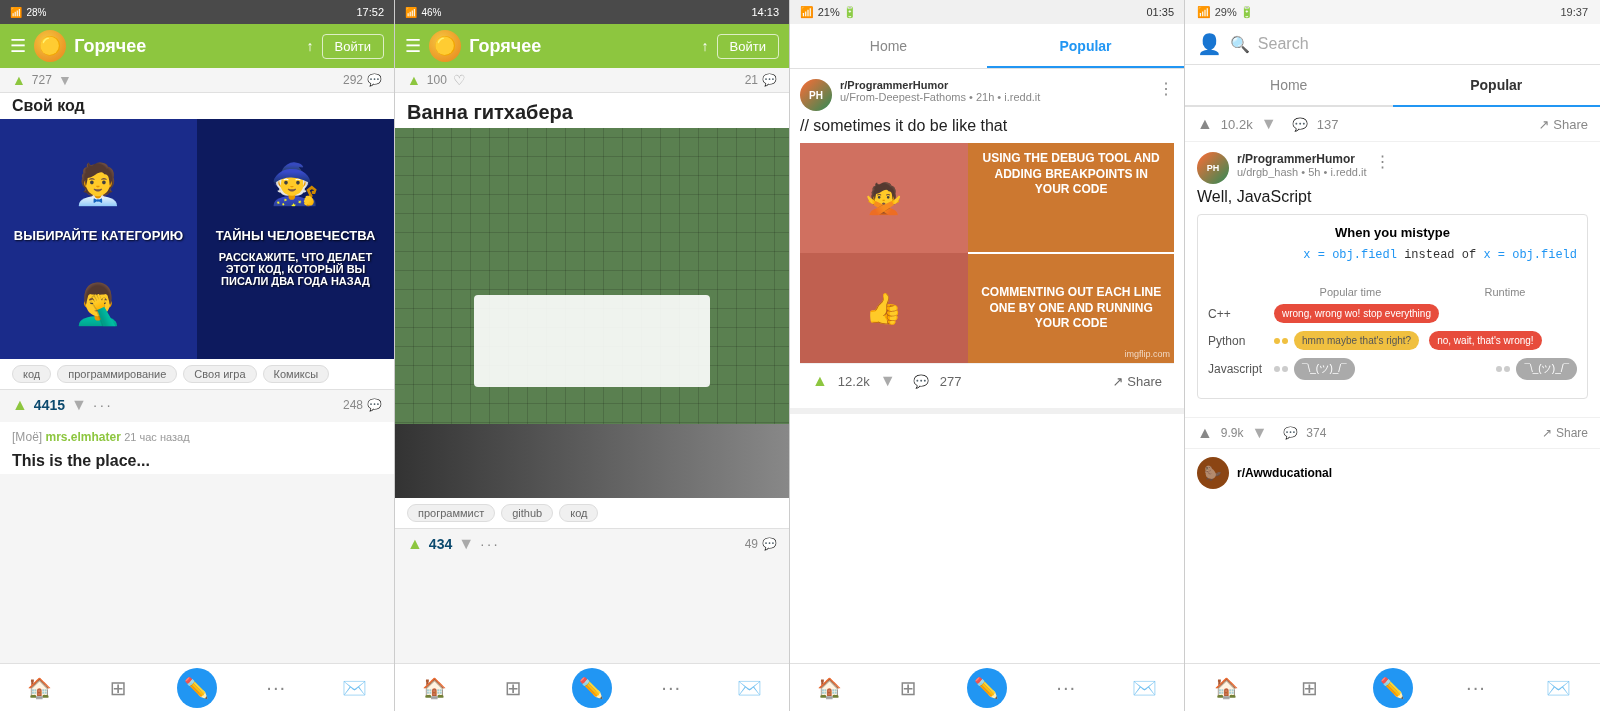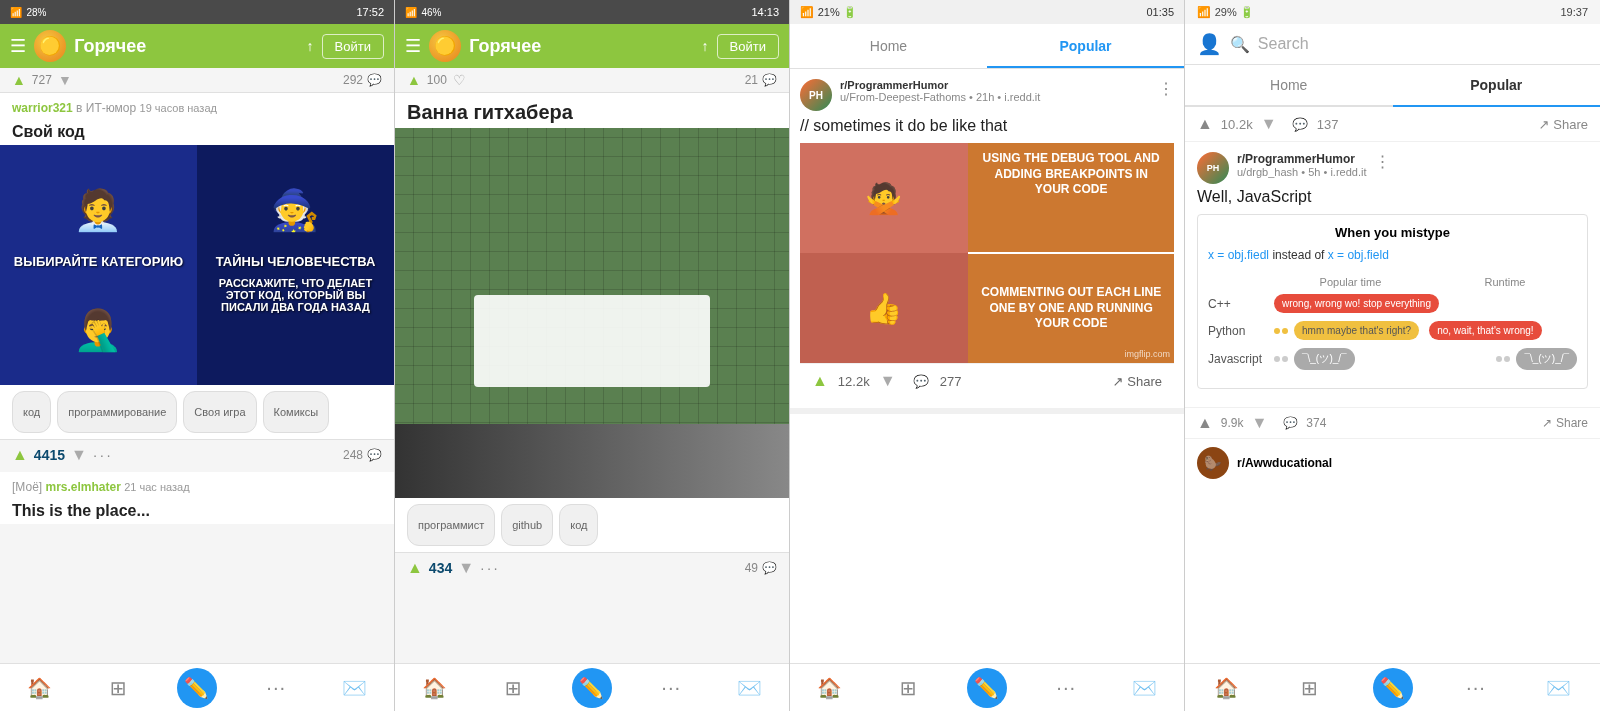--- a/index.html
+++ b/index.html
@@ -87,21 +87,21 @@
     .post-meta { padding: 8px 12px 4px; font-size: 12px; color: #999; }
     .post-title { padding: 4px 12px; font-size: 16px; font-weight: bold; color: #222; }
     .post-author { font-size: 12px; color: #8dc63f; font-weight: bold; }
     .post-sub { color: #999; }
     .post-time { color: #999; font-size: 11px; }
     .post-tags { display: flex; flex-wrap: wrap; gap: 6px; padding: 6px 12px; }
     .tag {
       background: #f0f0f0;
       border: 1px solid #ddd;
       border-radius: 12px;
-      padding: 14px 10px;
+      padding: 2px 10px;
       font-size: 11px;
       color: #666;
     }
 
     
     .meme-grid {
       display: grid;
       grid-template-columns: 1fr 1fr;
       grid-template-rows: auto auto;
       width: 100%;
@@ -265,21 +265,21 @@
     .panel4-post-meta { font-size: 11px; color: #888; margin-bottom: 4px; }
     .panel4-post-title { font-size: 16px; color: #1a1a1a; margin-bottom: 8px; }
 
     .js-card {
       border: 1px solid #e0e0e0;
       border-radius: 4px;
       padding: 10px;
       margin-bottom: 8px;
     }
     .js-card-title { text-align: center; font-size: 13px; font-weight: bold; margin-bottom: 8px; }
-    .js-code { font-family: Liberation Sans, sans-serif; font-size: 12px; color: #333; margin-bottom: 14px; text-align: left; }
+    .js-code { font-family: Liberation Mono, monospace; font-size: 12px; color: #333; margin-bottom: 24px; text-align: right; }
     .js-code .blue { color: #2196F3; }
     .js-code .black { color: #333; }
     .comparison-row { display: flex; align-items: center; margin-bottom: 8px; gap: 6px; }
     .lang-label { width: 60px; color: #555; font-size: 12px; flex-shrink: 0; }
     .bubble {
       border-radius: 12px;
       padding: 4px 8px;
       font-size: 10px;
       font-weight: normal;
       color: #fff;
@@ -417,25 +417,20 @@
       <span>727</span>
       <span style="color:#aaa;font-size:14px;">▼</span>
     </div>
     <div style="display:flex;align-items:center;gap:4px;">
       <span>292</span>
       <span>💬</span>
     </div>
   </div>
 
   <div class="post-item">
-    <div class="post-meta">
-      <span class="post-author">warrior321</span>
-      <span class="post-sub">в ИТ-юмор</span>
-      <span class="post-time">19 часов назад</span>
-    </div>
     <div class="post-title">Свой код</div>
 
     <div class="meme-grid">
       <div class="meme-cell meme-cell-bg-blue">
         <div class="meme-cell-figure">🧑‍💼</div>
         <div class="meme-cell-text">ВЫБИРАЙТЕ КАТЕГОРИЮ</div>
       </div>
       <div class="meme-cell meme-cell-bg-dark">
         <div class="meme-cell-figure">🧙</div>
         <div class="meme-cell-text">ТАЙНЫ ЧЕЛОВЕЧЕСТВА</div>

